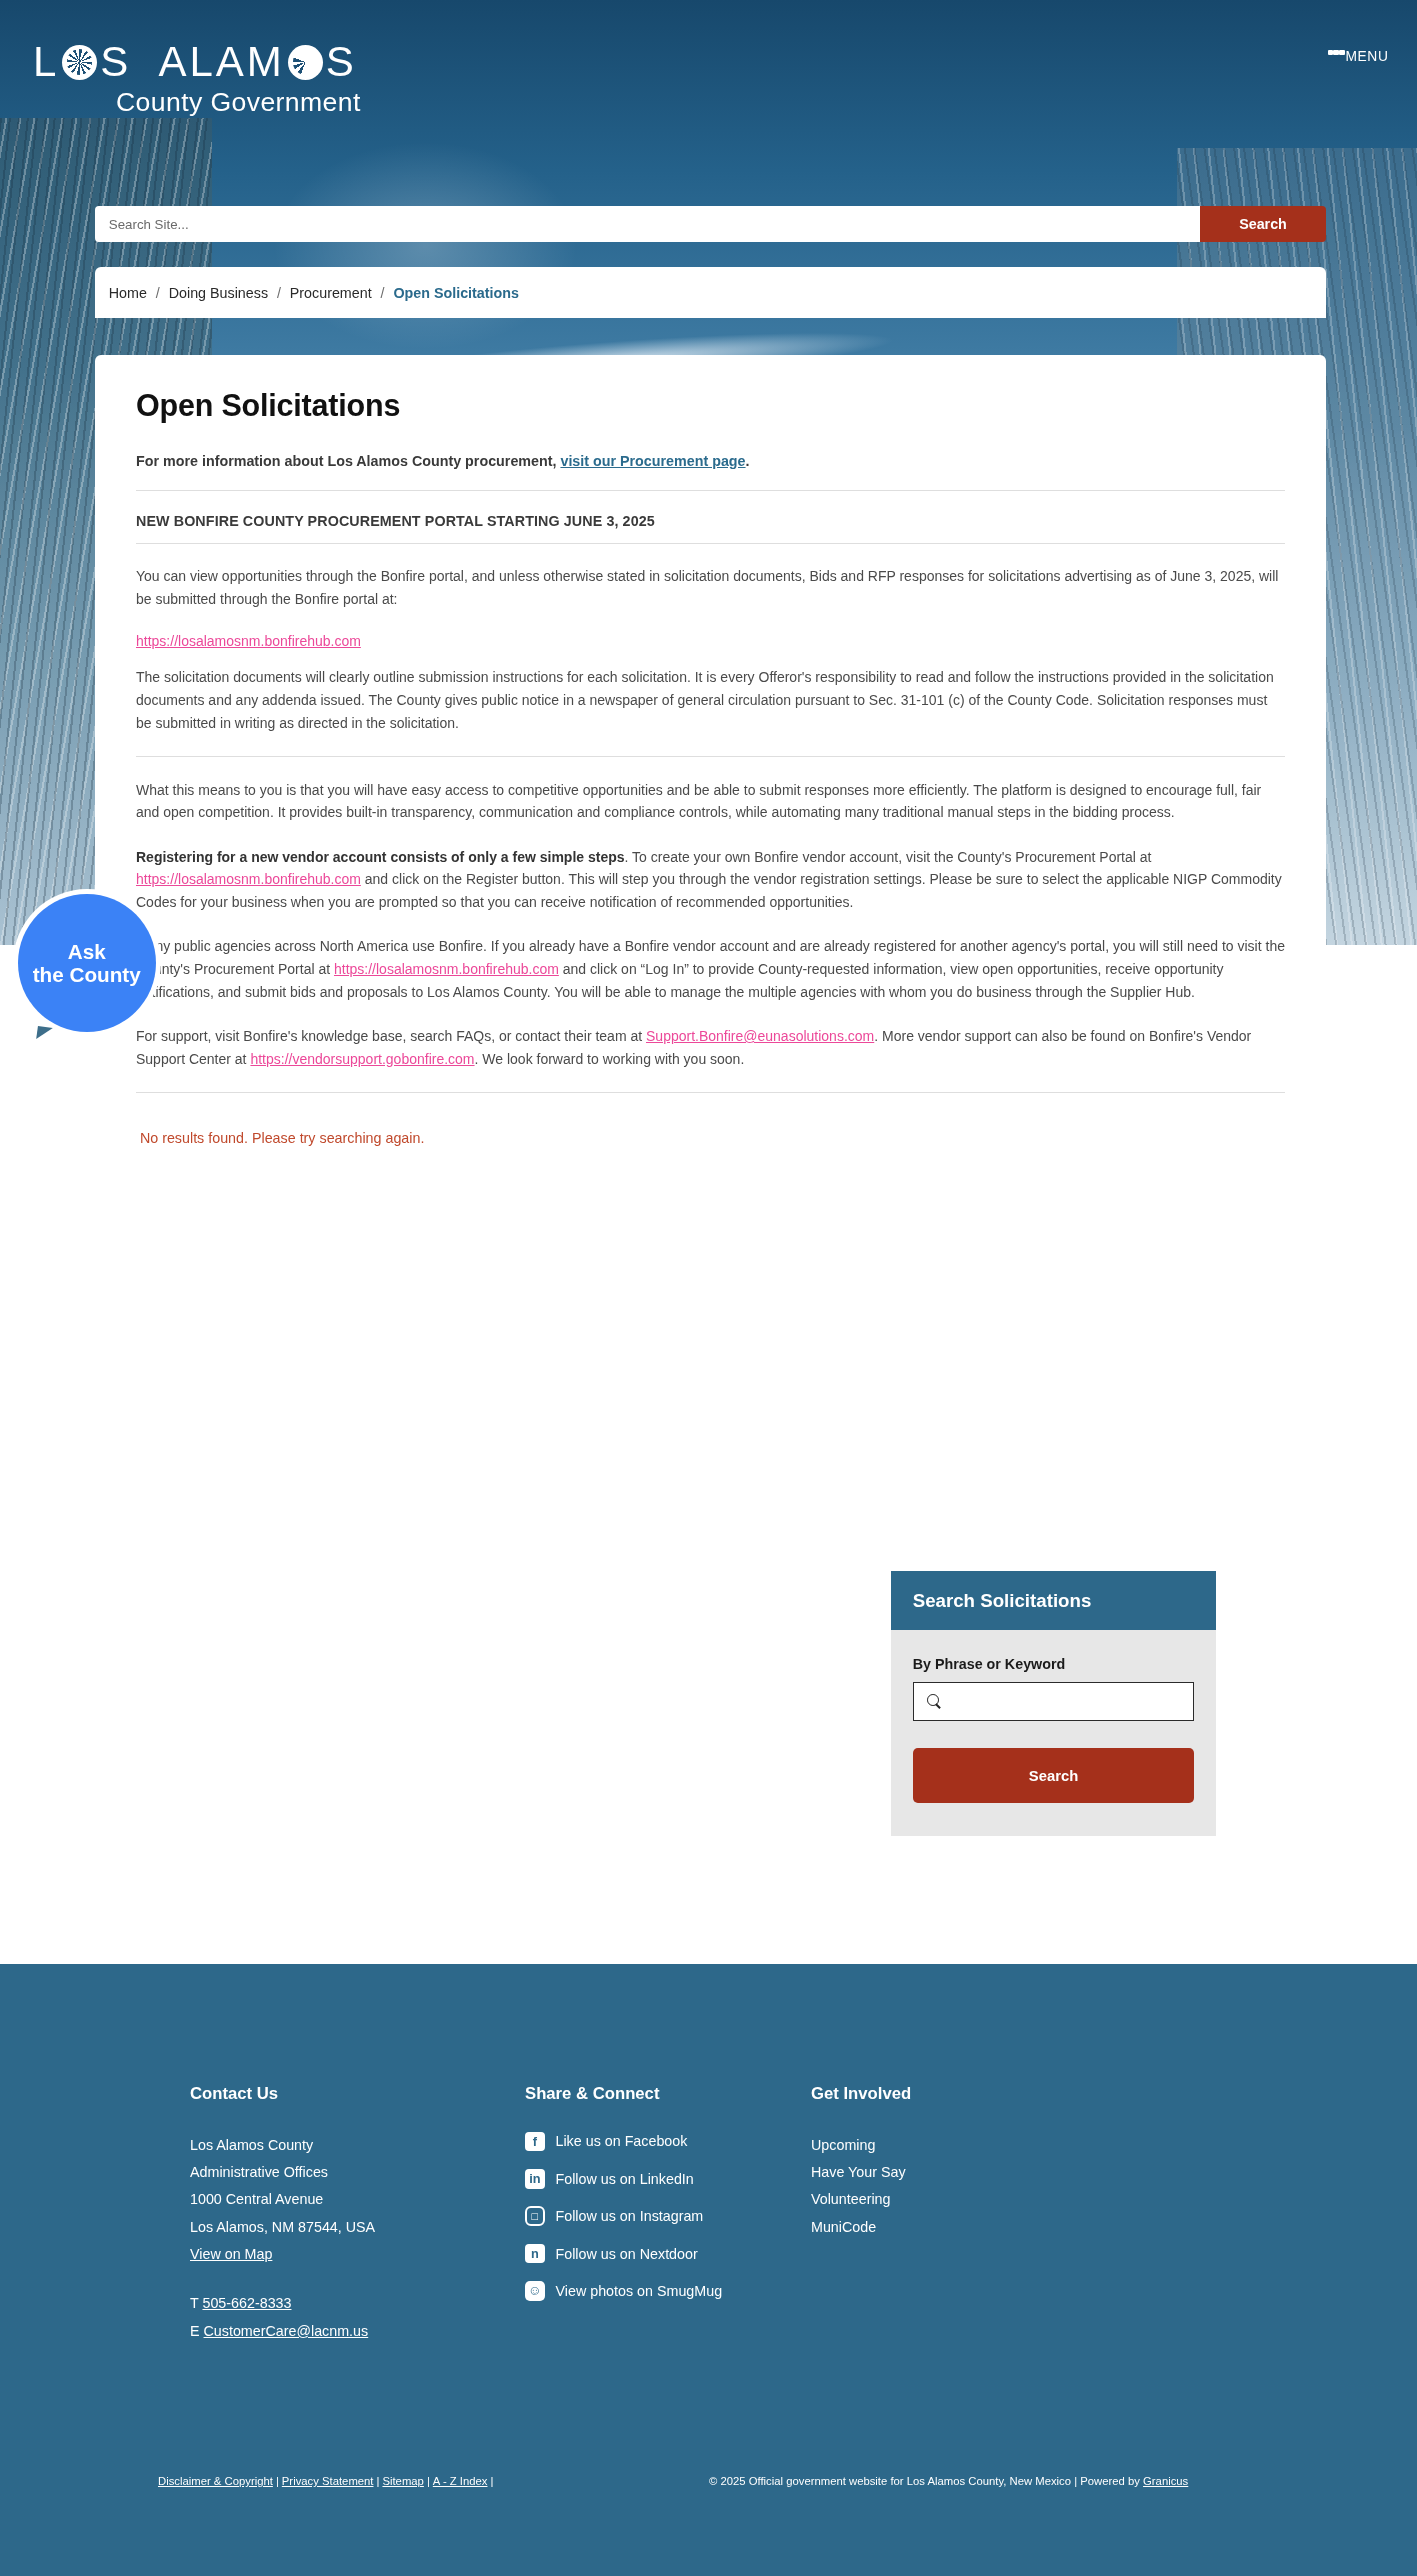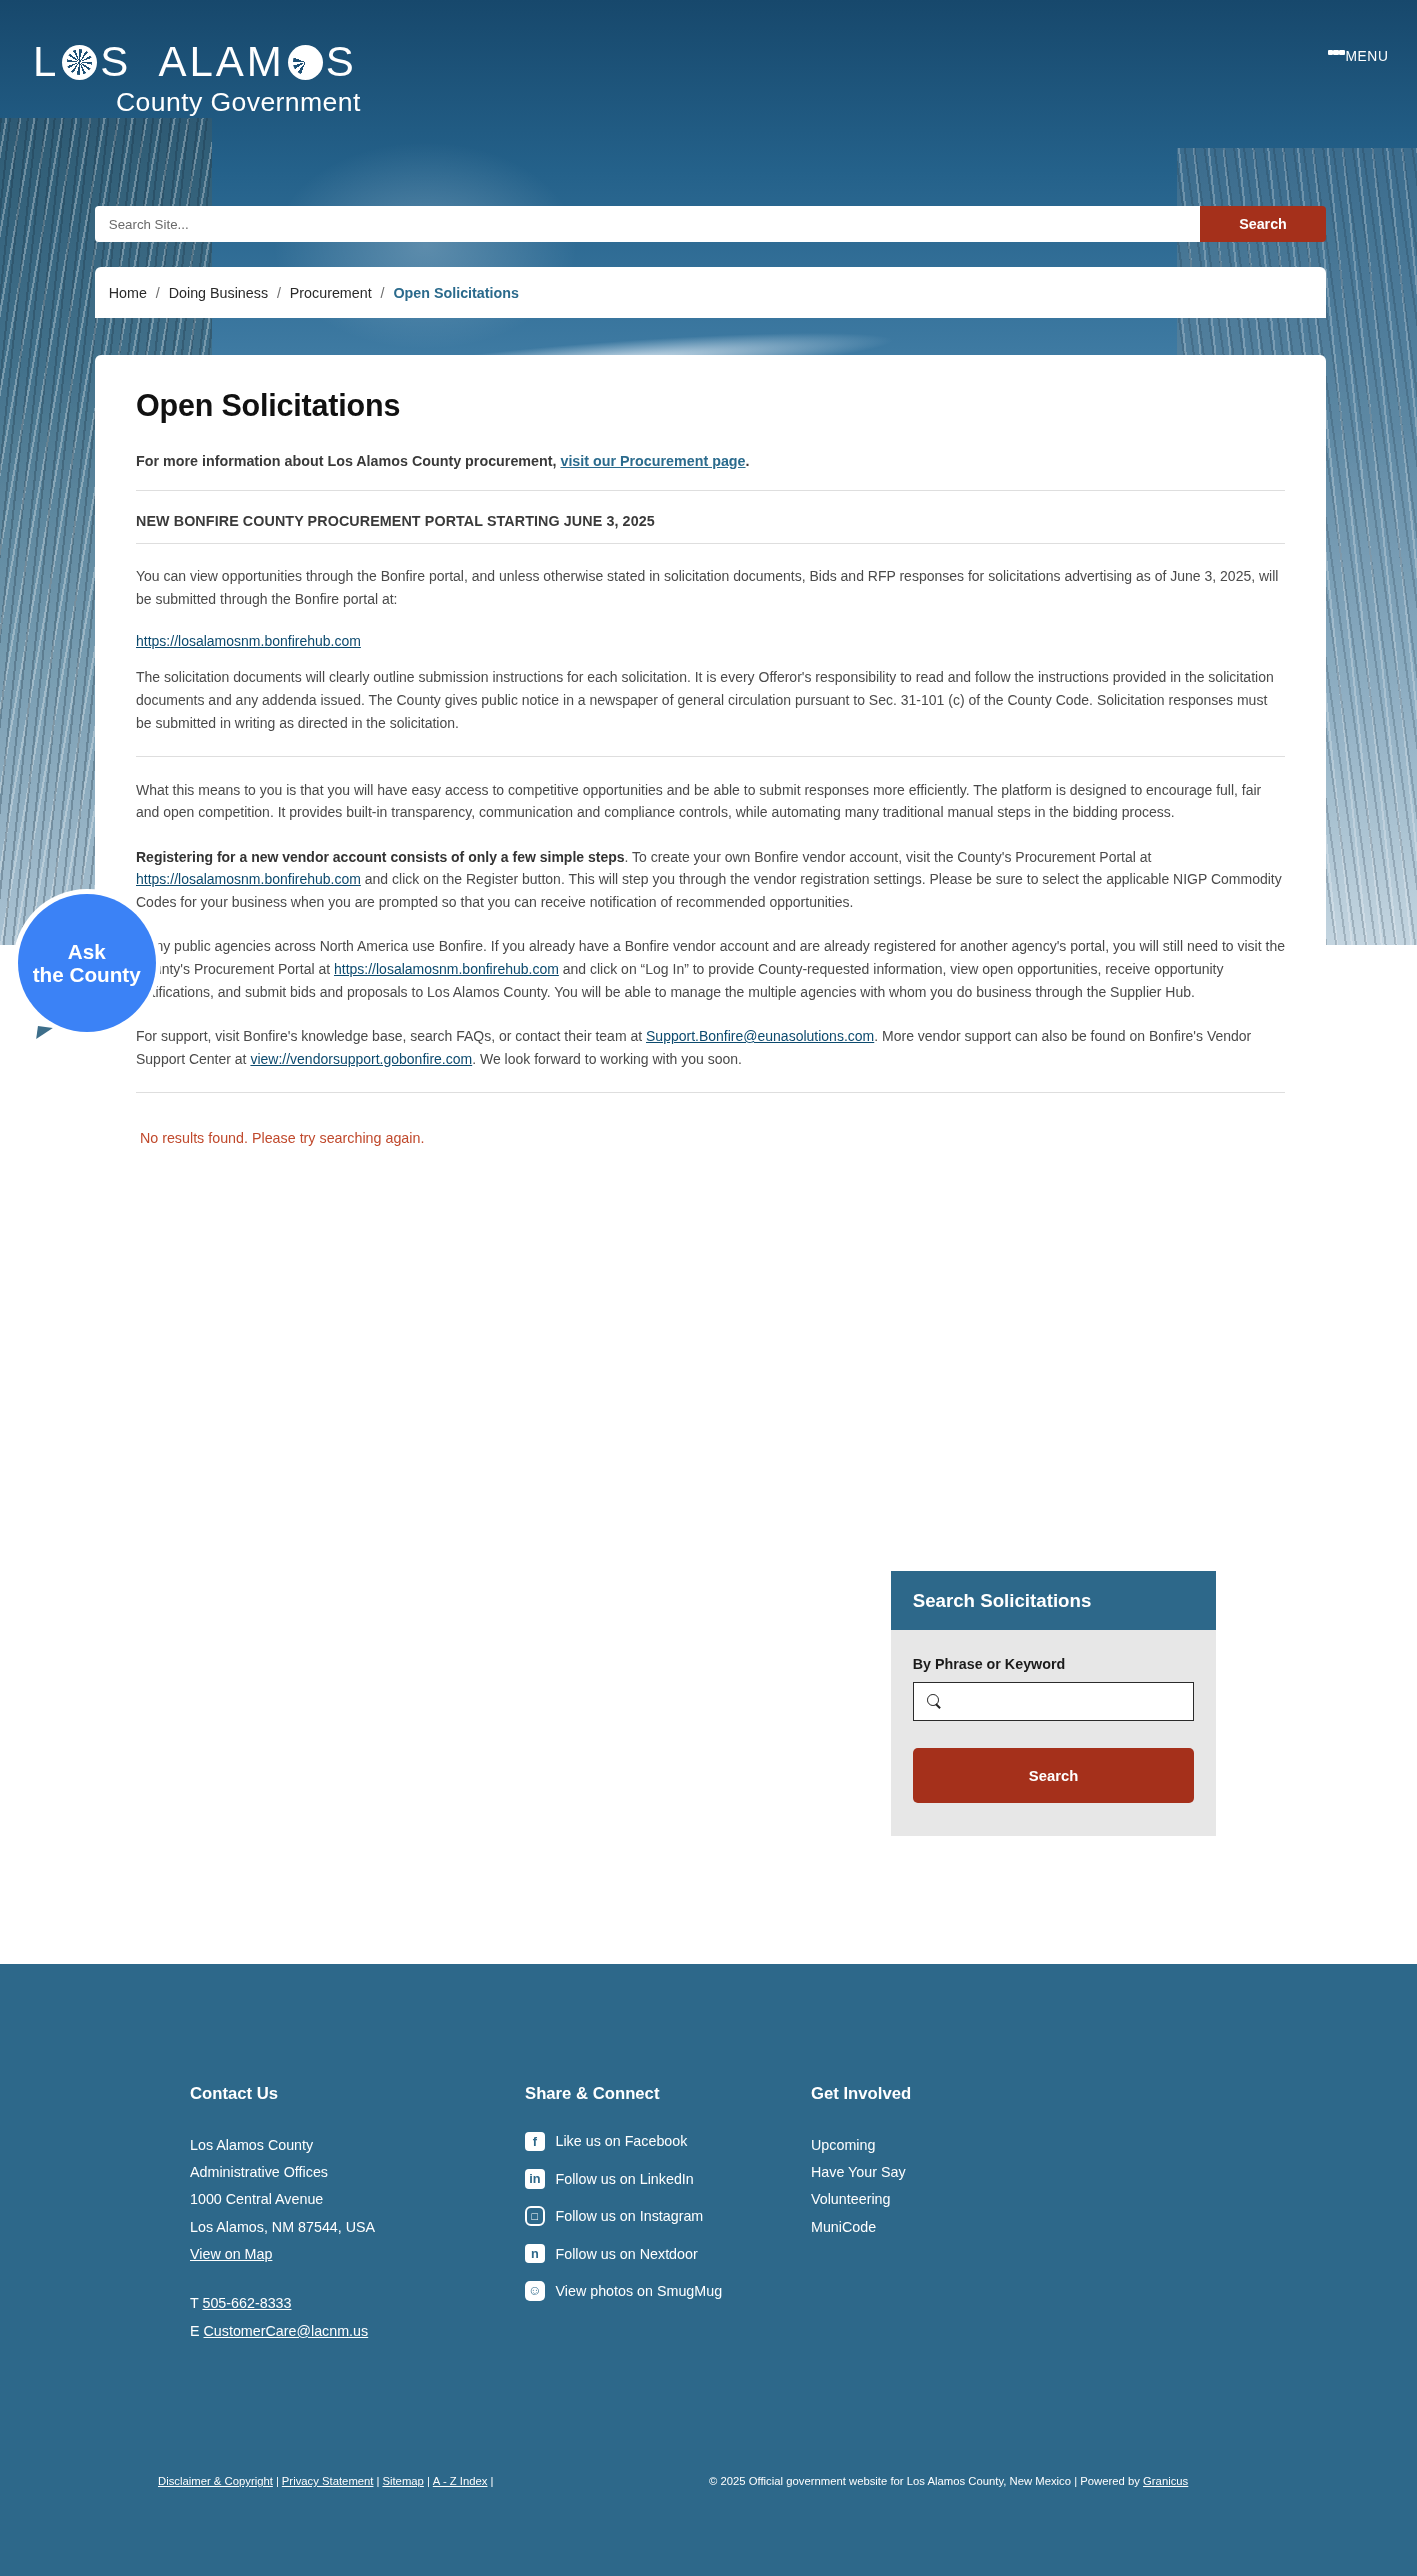--- a/index.html
+++ b/index.html
@@ -136,21 +136,21 @@
 
   .sub-head {
     font-size: 14.3px; font-weight: bold; color: #3a3a3a; letter-spacing: 0.1px;
     margin-bottom: 13.8px;
   }
   p.body {
     font-size: 14px; color: #4a4a4a; line-height: 1.62; margin-bottom: 21.7px;
   }
   p.body b, p.body strong { color: #333; }
   p.body a, a.inline-link {
-    color: #0c4a6e; text-decoration: underline; word-break: break-word;
+    color: #ec4899; text-decoration: underline; word-break: break-word;
   }
   .link-para { margin-bottom: 15.8px; }
   .link-para a { font-size: 14px; }
   .no-results {
     color: #c0492c; font-size: 14.3px; margin-top: 37px; padding-left: 3.9px;
   }
 
   
   .solic-widget {
     position: absolute; left: 891px; top: 1571px; width: 325px; z-index: 6;
@@ -308,21 +308,21 @@
 
   <p class="body">
     <b>Registering for a new vendor account consists of only a few simple steps</b><span>. To create your own Bonfire vendor account, visit the County's Procurement Portal at </span><a class="inline-link" href="#">https://losalamosnm.bonfirehub.com</a><span> and click on the Register button. This will step you through the vendor registration settings. Please be sure to select the applicable NIGP Commodity Codes for your business when you are prompted so that you can receive notification of recommended opportunities.</span>
   </p>
 
   <p class="body">
     <span>Many public agencies across North America use Bonfire. If you already have a Bonfire vendor account and are already registered for another agency's portal, you will still need to visit the County's Procurement Portal at </span><a class="inline-link" href="#">https://losalamosnm.bonfirehub.com</a><span> and click on “Log In” to provide County-requested information, view open opportunities, receive opportunity notifications, and submit bids and proposals to Los Alamos County. You will be able to manage the multiple agencies with whom you do business through the Supplier Hub.</span>
   </p>
 
   <p class="body">
-    <span>For support, visit Bonfire's knowledge base, search FAQs, or contact their team at </span><a class="inline-link" href="#">Support.Bonfire@eunasolutions.com</a><span>. More vendor support can also be found on Bonfire's Vendor Support Center at </span><a class="inline-link" href="#">view://vendorsupport.gobonfire.com</a><span>. We look forward to working with you soon.</span>
+    <span>For support, visit Bonfire's knowledge base, search FAQs, or contact their team at </span><a class="inline-link" href="#">Support.Bonfire@eunasolutions.com</a><span>. More vendor support can also be found on Bonfire's Vendor Support Center at </span><a class="inline-link" href="#">https://vendorsupport.gobonfire.com</a><span>. We look forward to working with you soon.</span>
   </p>
 
   <hr class="rule">
 
 
   <div class="no-results">No results found. Please try searching again.</div>
 </main>
 
 <aside class="solic-widget">
   <div class="solic-head">Search Solicitations</div>

